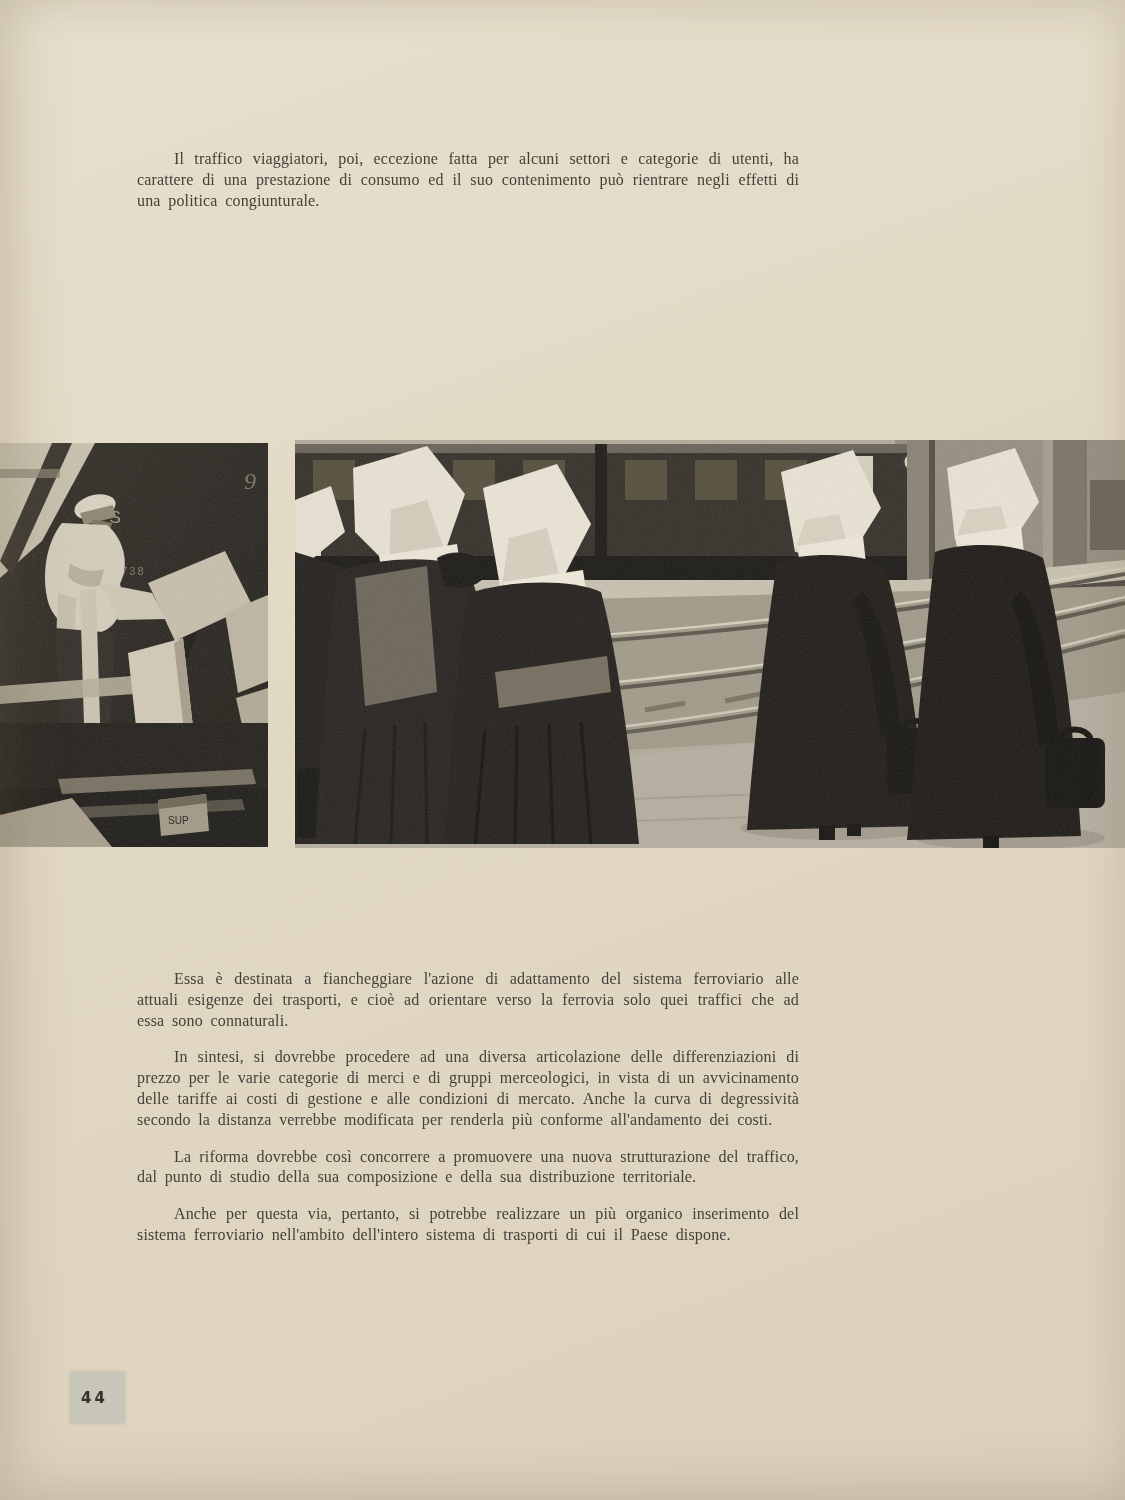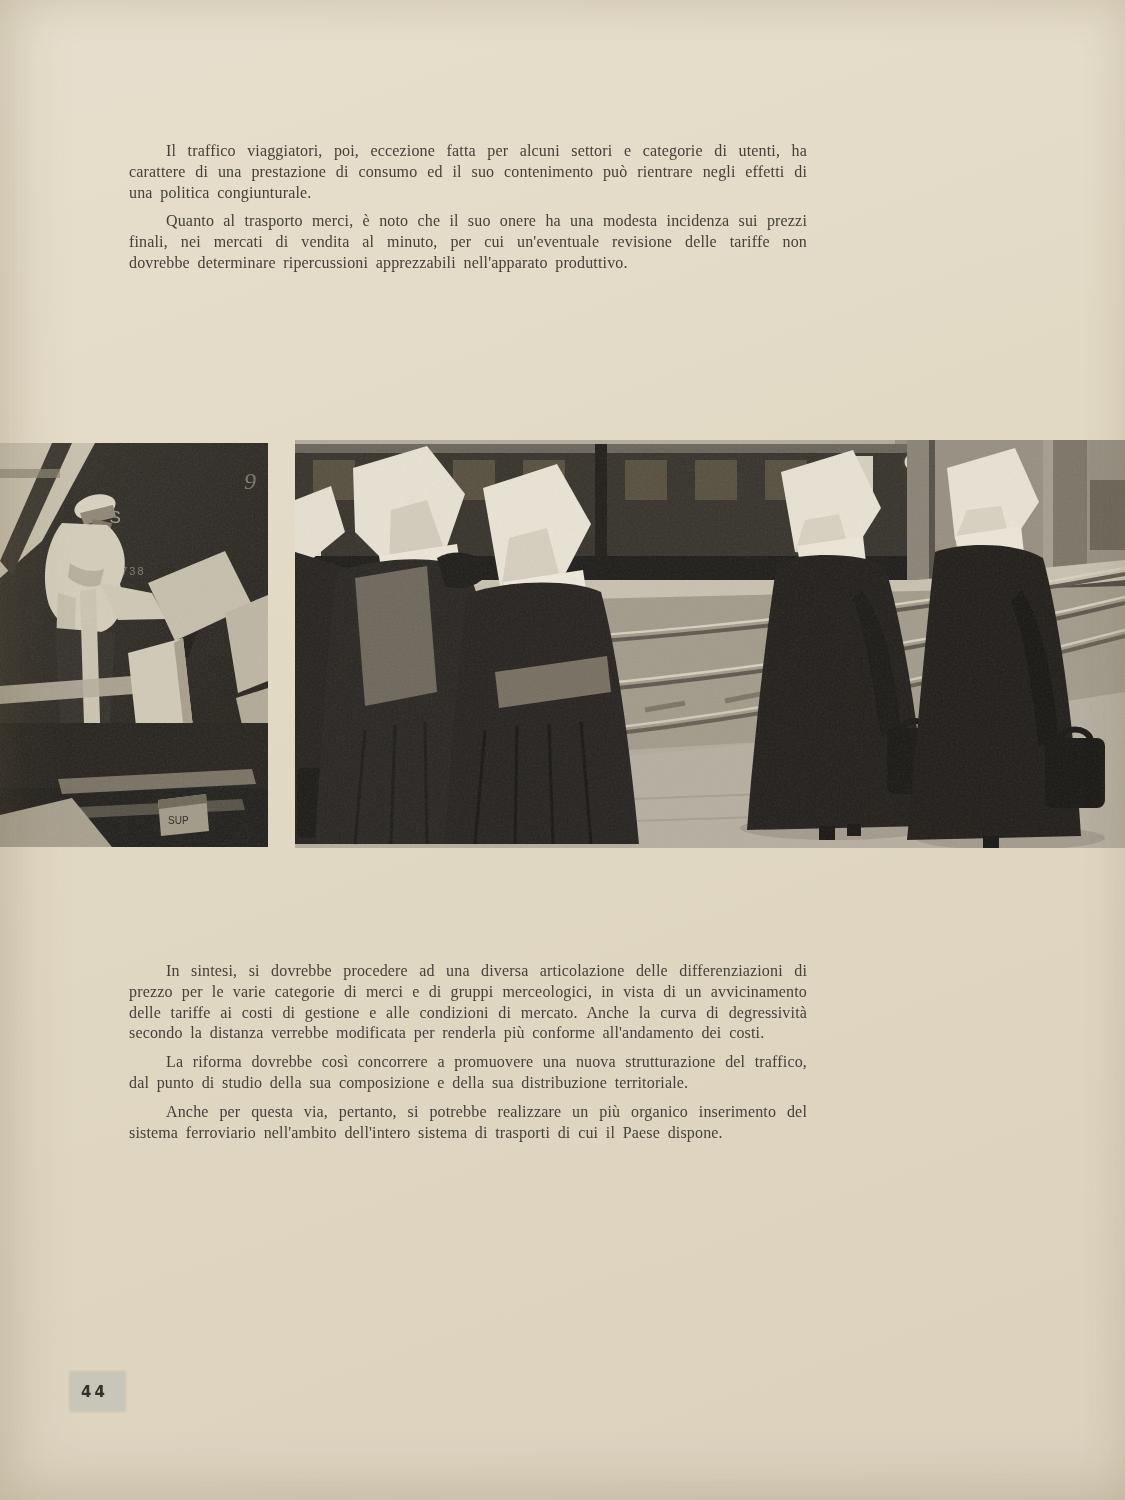--- a/index.html
+++ b/index.html
@@ -10,46 +10,45 @@
   }
   .vignette{
     position:absolute;inset:0;pointer-events:none;
     box-shadow:inset 18px -14px 55px rgba(110,92,62,.18), inset -6px 6px 40px rgba(120,104,74,.10);
   }
   .text-block{
     position:absolute;left:121px;width:694px;
     font-size:16px;line-height:20.8px;color:#45413a;
     text-align:justify;word-spacing:.22em;letter-spacing:.01em;
   }
-  .text-block p{margin:8px;text-indent:37px;}
+  .text-block p{margin:16px;text-indent:37px;}
   #top-text{top:133px;}
   #bottom-text{top:953px;}
   figure{margin:0;padding:0;position:absolute;}
   #photo-left{left:0;top:443px;width:268px;height:404px;}
   #photo-right{left:295px;top:440px;width:830px;height:408px;}
   figure svg{display:block;width:100%;height:100%;}
   #page-number-box{
-    position:absolute;left:70px;top:1372px;width:55px;height:39px;
+    position:absolute;left:70px;top:1372px;width:55px;height:51px;
     background:#c8c5b9;display:flex;align-items:center;justify-content:center;
     box-shadow:0 0 3px rgba(100,95,80,.25);
   }
   #page-number-box span{
     font-family:"DejaVu Sans","Liberation Sans",sans-serif;
     font-weight:bold;font-size:15px;letter-spacing:3px;color:#33312b;
     transform:translateX(-3px);
   }
 </style>
 </head>
 <body>
 
 <div>
 
   <section class="text-block" id="top-text">
     <p>Il traffico viaggiatori, poi, eccezione fatta per alcuni settori e categorie di utenti, ha carattere di una prestazione di consumo ed il suo contenimento può rientrare negli effetti di una politica congiunturale.</p>
-    <p>Quanto al trasporto merci, è noto che il suo onere ha una modesta incidenza sui prezzi finali, nei mercati di vendita al minuto, per cui un'eventuale revisione delle tariffe non dovrebbe determinare ripercussioni apprezzabili nell'apparato produttivo.</p>
   </section>
 
   <figure id="photo-left">
     <svg viewBox="0 0 268 404" preserveAspectRatio="none">
       <defs>
         <filter id="grainL">
             <feTurbulence type="fractalNoise" baseFrequency="0.55" numOctaves="2" stitchTiles="stitch"></feTurbulence>
             <feColorMatrix type="saturate" values="0"></feColorMatrix>
           </filter>
         <linearGradient id="wagonG" x1="0" y1="0" x2="1" y2="1">
@@ -241,20 +240,21 @@
         <rect x="750" y="298" width="60" height="70" rx="8" fill="#1a1815"></rect>
         <path d="M764,300 C768,286 792,286 796,300" stroke="#1a1815" stroke-width="6" fill="none"></path>
         <rect x="688" y="396" width="16" height="12" fill="#181613"></rect>
       </g>
 
       <rect x="0" y="0" width="830" height="408" filter="url(#grainR)" opacity="0.1"></rect>
     </svg>
   </figure>
 
   <section class="text-block" id="bottom-text">
+    <p>Essa è destinata a fiancheggiare l'azione di adattamento del sistema ferroviario alle attuali esigenze dei trasporti, e cioè ad orientare verso la ferrovia solo quei traffici che ad essa sono connaturali.</p>
     <p>In sintesi, si dovrebbe procedere ad una diversa articolazione delle differenziazioni di prezzo per le varie categorie di merci e di gruppi merceologici, in vista di un avvicinamento delle tariffe ai costi di gestione e alle condizioni di mercato. Anche la curva di degressività secondo la distanza verrebbe modificata per renderla più conforme all'andamento dei costi.</p>
     <p>La riforma dovrebbe così concorrere a promuovere una nuova strutturazione del traffico, dal punto di studio della sua composizione e della sua distribuzione territoriale.</p>
     <p>Anche per questa via, pertanto, si potrebbe realizzare un più organico inserimento del sistema ferroviario nell'ambito dell'intero sistema di trasporti di cui il Paese dispone.</p>
   </section>
 
   <div id="page-number-box">
     <span>44</span>
   </div>
 
   <div class="vignette"></div>

